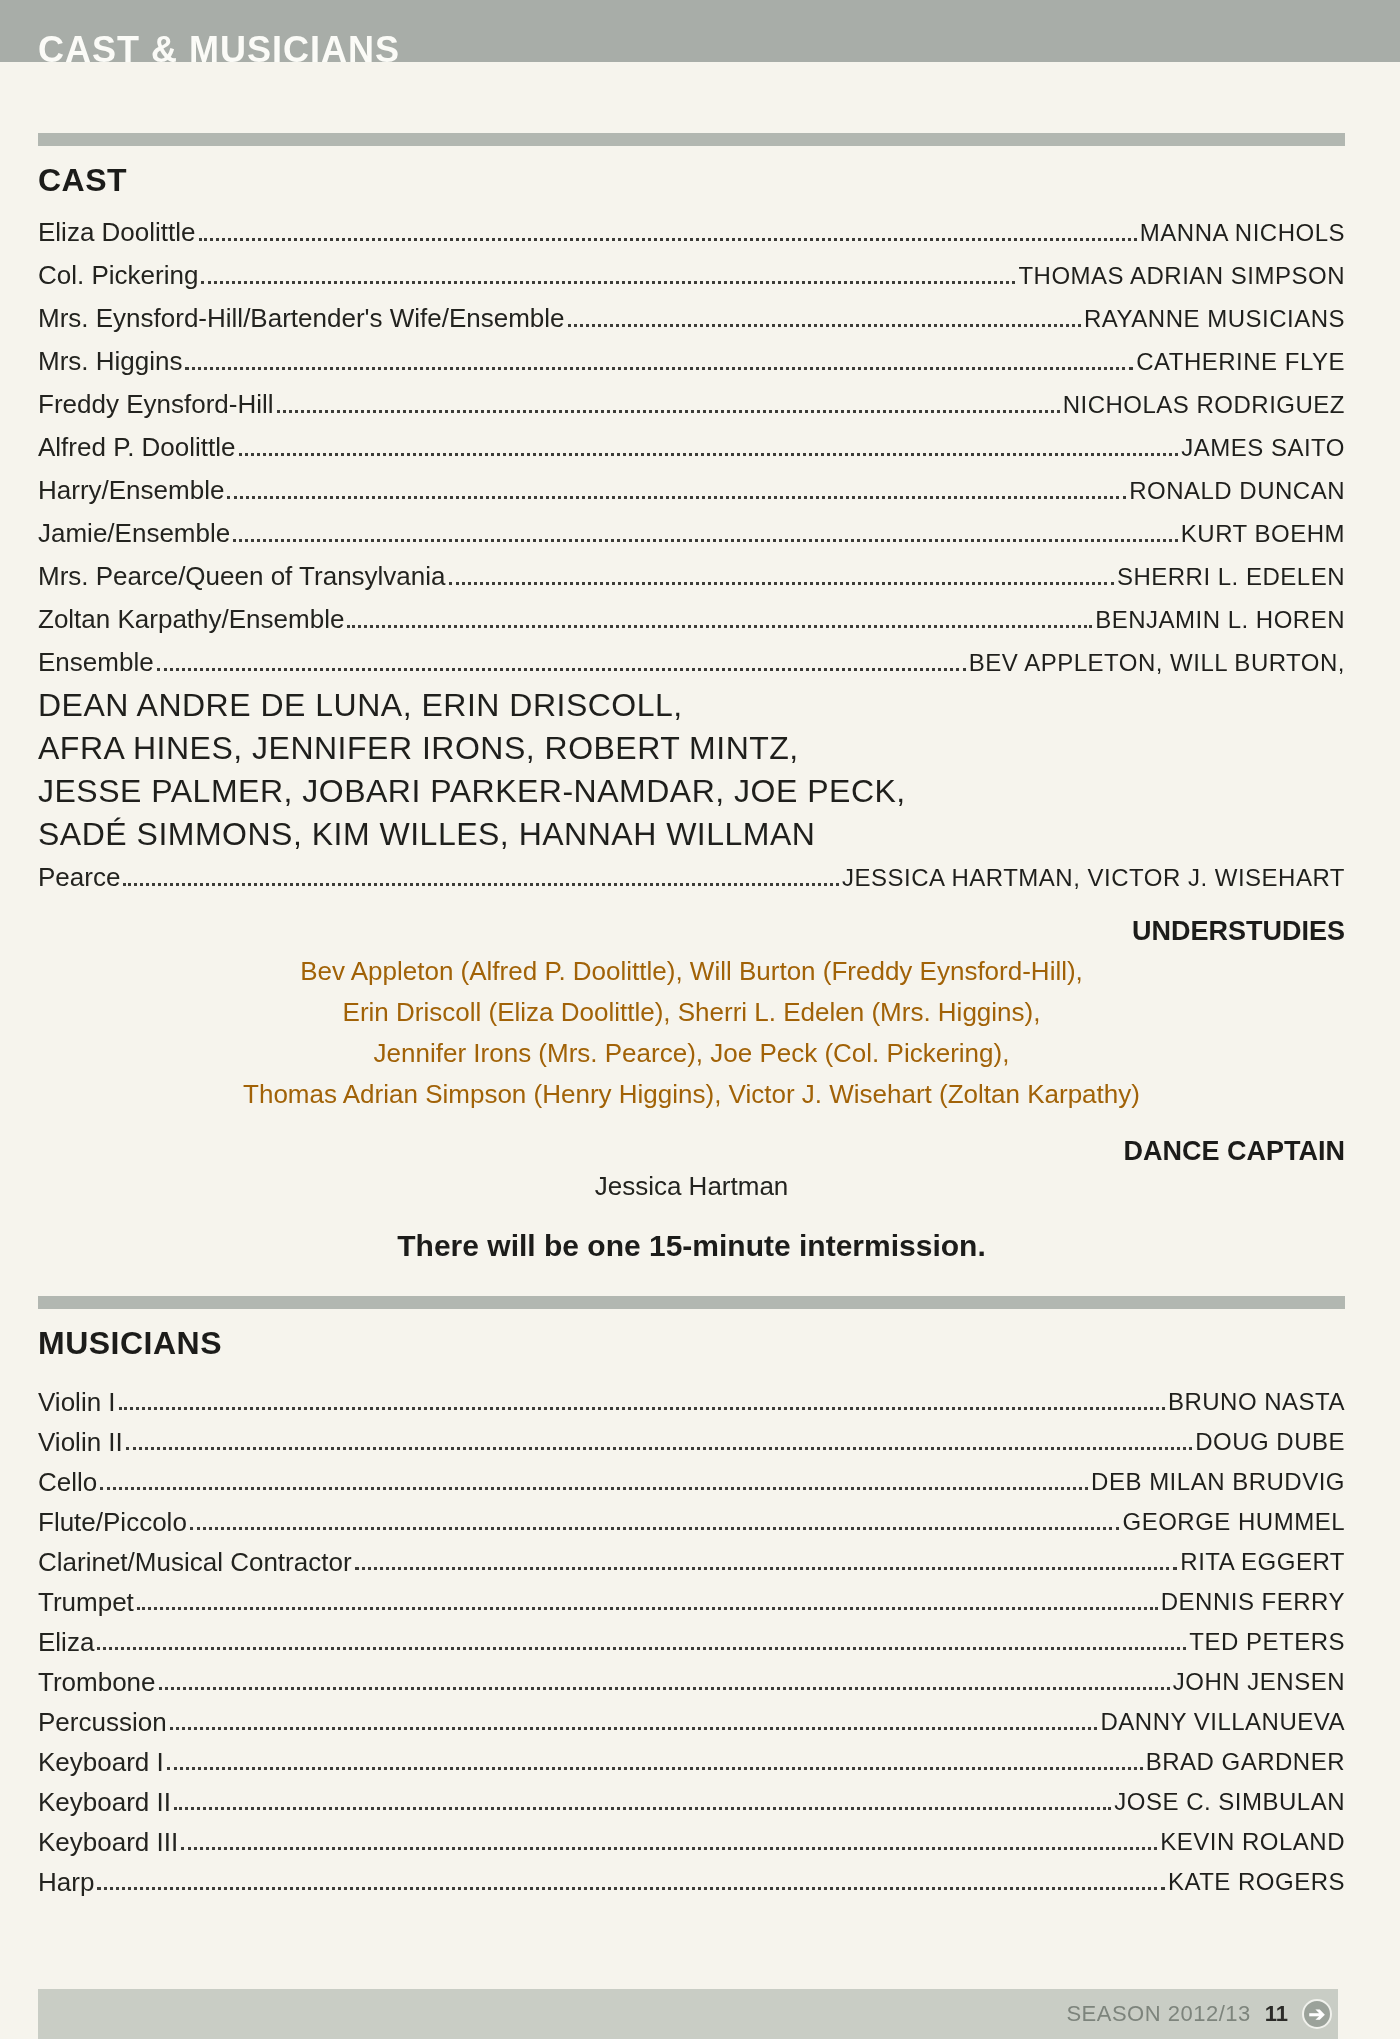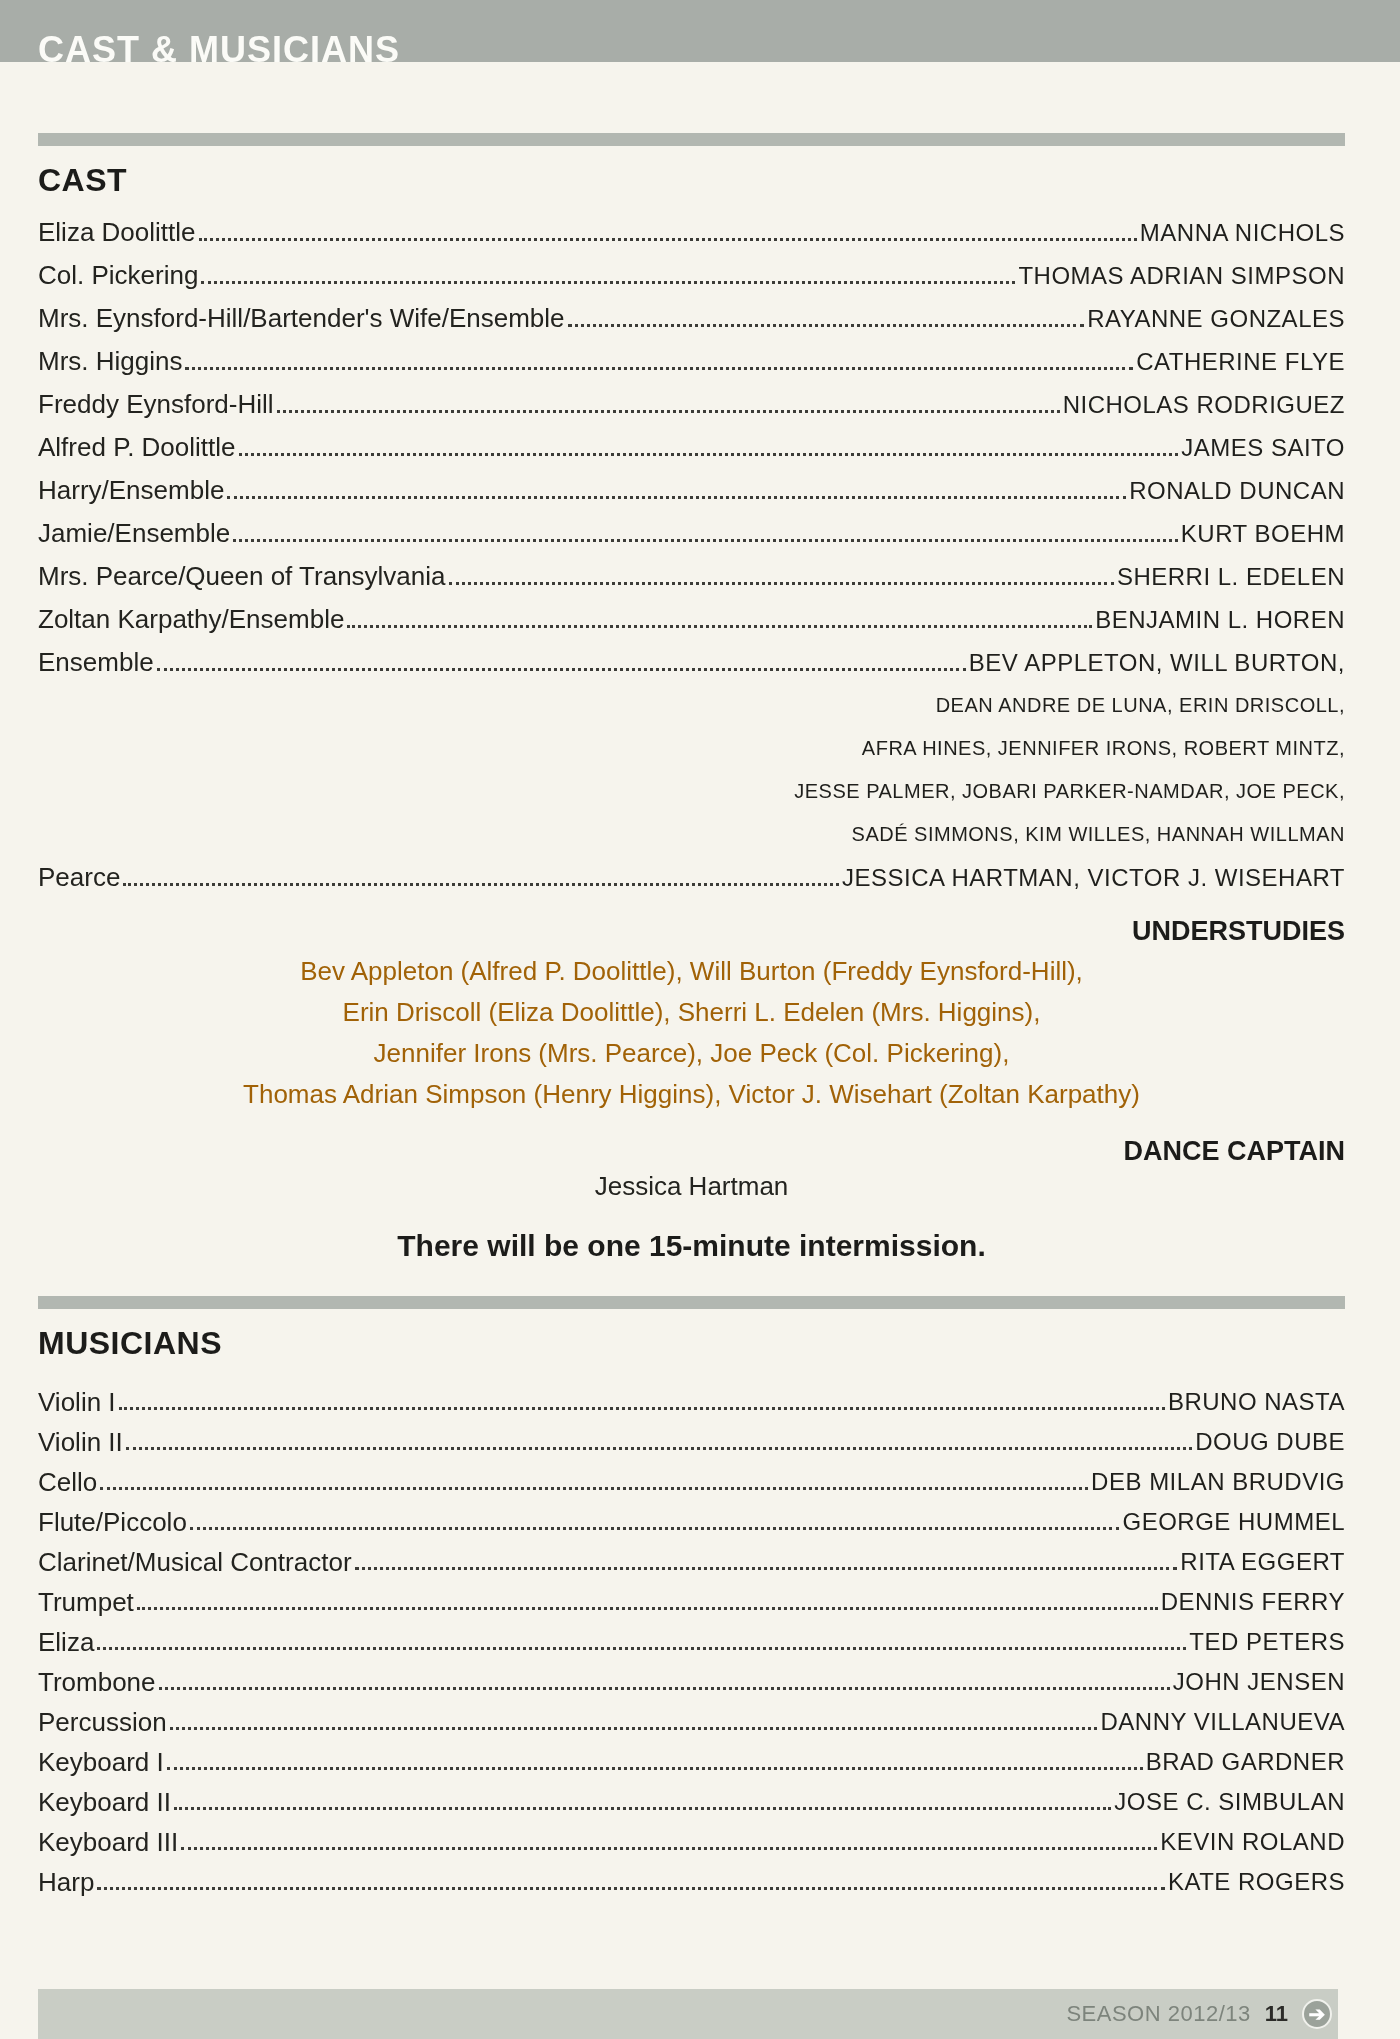--- a/index.html
+++ b/index.html
@@ -52,21 +52,21 @@
   .row .leader {
     flex:1 1 auto; align-self:flex-end;
     border-bottom:3px dotted #3c3c38;
     margin:0 3px 13px 3px; min-width:20px;
   }
   .musicians-list .row .leader { margin-bottom:12px; }
   .row .name {
     font-size:24px; letter-spacing:0.5px; color:#1f1f1c;
   }
   .cont-line {
-    text-align:right; font-size:20px; letter-spacing:0.5px;
+    text-align:left; font-size:32px; letter-spacing:0.5px;
     height:43px; line-height:43px; white-space:nowrap; color:#1f1f1c;
   }
   .centered-heading {
     text-align:right; font-size:27px; font-weight:bold;
     margin-top:16px; line-height:32px; color:#1c1c1a;
   }
   .centered-lines { margin-top:4px; }
   .centered-lines .u-line {
     text-align:center; font-size:26px; line-height:41px; color:#a16207;
     white-space:nowrap;
@@ -124,21 +124,21 @@
 
   <div class="row">
     <span class="role">Col. Pickering</span>
     <span class="leader"></span>
     <span class="name">THOMAS ADRIAN SIMPSON</span>
   </div>
 
   <div class="row">
     <span class="role">Mrs. Eynsford-Hill/Bartender's Wife/Ensemble</span>
     <span class="leader"></span>
-    <span class="name">RAYANNE GONZALES</span>
+    <span class="name">RAYANNE MUSICIANS</span>
   </div>
 
   <div class="row">
     <span class="role">Mrs. Higgins</span>
     <span class="leader"></span>
     <span class="name">CATHERINE FLYE</span>
   </div>
 
 
   <div class="row">

